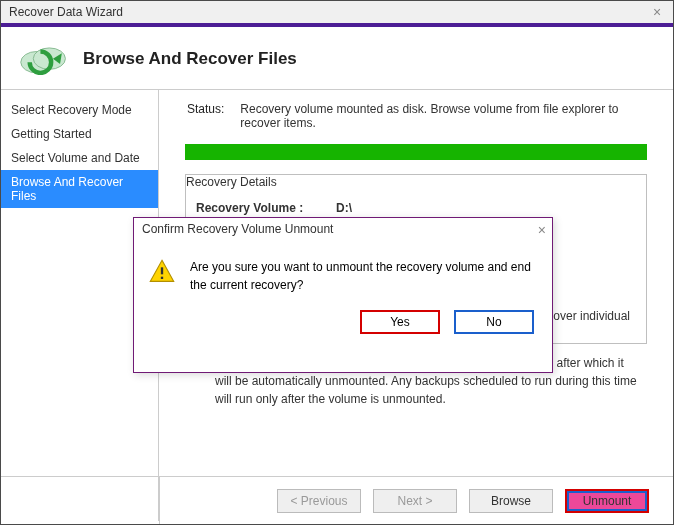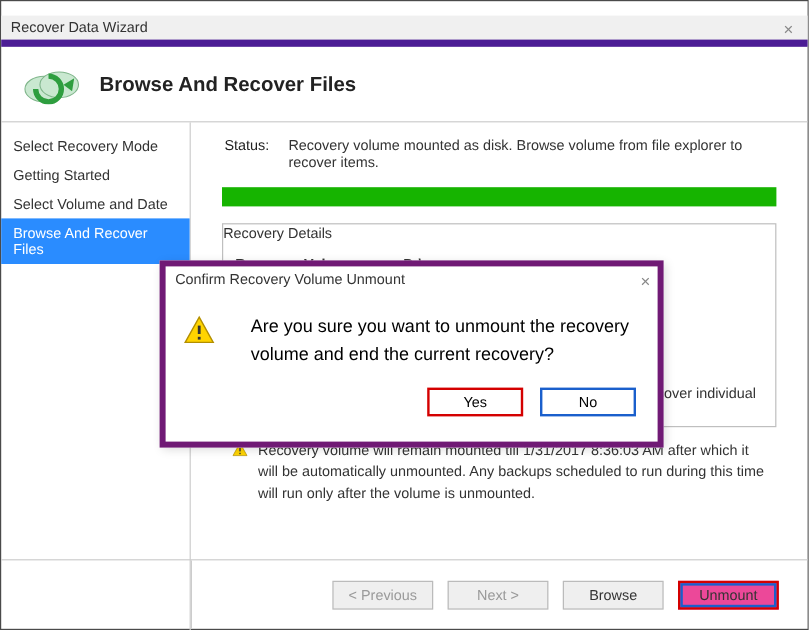--- a/index.html
+++ b/index.html
@@ -1,48 +1,48 @@
 <!DOCTYPE html>
 <html><head>
 <meta charset="utf-8">
 <style>
   * { box-sizing: border-box; font-family: "Segoe UI", Tahoma, sans-serif; }
   body { margin: 0; background: #fff; }
   .window { width: 674px; height: 525px; border: 1px solid #4a4a4a; background: #fff; position: relative; }
-  .titlebar { height: 26px; background: #f0f0f0; border-bottom: 6px solid #4c1d95; display: flex; align-items: center; padding: 0 8px; font-size: 12px; color: #333; position: relative; margin-top: 12px; }
+  .titlebar { height: 26px; background: #f0f0f0; border-bottom: 4px solid #4c1d95; display: flex; align-items: center; padding: 0 8px; font-size: 12px; color: #333; position: relative; }
   .titlebar .close { position: absolute; right: 6px; top: 3px; width: 20px; height: 16px; text-align: center; color: #888; font-size: 14px; line-height: 16px; }
   .header { display: flex; align-items: center; padding: 12px 18px 10px; border-bottom: 1px solid #ccc; }
   .header .icon-wrap { width: 50px; height: 40px; }
   .header h1 { margin: 0 0 0 14px; font-size: 17px; font-weight: 600; color: #222; }
   .body { display: flex; height: calc(100% - 26px - 66px); }
   .sidebar { width: 158px; border-right: 1px solid #ccc; padding-top: 8px; font-size: 12px; }
   .sidebar .item { padding: 5px 10px; color: #333; }
   .sidebar .item.active { background: #2a8cff; color: #fff; }
   .main { flex: 1; position: relative; padding: 12px 20px 0; font-size: 12px; color: #333; }
   .status-row { display: flex; gap: 16px; margin-bottom: 14px; padding-left: 8px; }
   .status-row .lbl { color: #222; }
   .progress { height: 16px; background: #16b400; margin: 0 6px 14px; }
   .details-box { border: 1px solid #bfbfbf; margin: 0 6px 8px; position: relative; height: 170px; }
   .details-row { display: flex; gap: 10px; padding: 12px 10px 0; font-size: 12px; }
   .details-row .k { font-weight: 700; min-width: 130px; }
   .details-row .v { font-weight: 700; }
   .note-tail { position: absolute; right: 16px; bottom: 20px; font-size: 12px; color: #333; }
   .warn-note { display: flex; gap: 8px; margin: 10px 14px 0; font-size: 12px; line-height: 1.5; color: #333; }
   .tri-sm svg { width: 14px; height: 14px; margin-top: 2px; }
-  .dialog { position: absolute; left: 132px; top: 216px; width: 420px; height: 156px; border: 5px solid #701a75; background: #fff; box-shadow: 2px 2px 8px rgba(0,0,0,.15); z-index: 5; }
+  .dialog { position: absolute; left: 132px; top: 216px; width: 420px; height: 156px; border: 1px solid #701a75; background: #fff; box-shadow: 2px 2px 8px rgba(0,0,0,.15); z-index: 5; }
   .dialog .dlg-title { height: 26px; padding: 4px 8px; font-size: 12px; color: #333; position: relative; }
   .dialog .dlg-title .x { position: absolute; right: 6px; top: 4px; color: #888; font-size: 14px; }
-  .dialog .dlg-body { display: flex; gap: 29px; padding: 14px 14px 8px; font-size: 15px; }
+  .dialog .dlg-body { display: flex; gap: 14px; padding: 14px 14px 8px; font-size: 12px; }
   .tri-lg svg { width: 28px; height: 28px; }
   .dialog .msg { line-height: 1.5; }
   .dialog .dlg-buttons { display: flex; gap: 14px; justify-content: flex-end; padding: 8px 18px 10px; }
   .dialog button { width: 80px; height: 24px; font-size: 12px; background: #fff; }
   .dialog .yes { border: 2px solid #d40000; }
   .dialog .no { border: 2px solid #1a5fcc; }
-  .footer { position: absolute; left: 0; right: 0; bottom: 0; height: 58px; border-top: 1px solid #ccc; display: flex; align-items: center; justify-content: flex-end; gap: 12px; padding: 0 24px 0 0; }
+  .footer { position: absolute; left: 0; right: 0; bottom: 0; height: 48px; border-top: 1px solid #ccc; display: flex; align-items: center; justify-content: flex-end; gap: 12px; padding: 0 24px 0 0; }
   .footer .divider-left { position: absolute; left: 158px; top: 0; bottom: 0; border-left: 1px solid #ccc; }
   .footer button { min-width: 84px; height: 24px; font-size: 12px; background: #efefef; border: 1px solid #bbb; color: #333; }
   .footer button.disabled { color: #9a9a9a; }
   .footer .unmount { border: 2px solid #d40000; outline: 2px solid #1a5fcc; outline-offset: -4px; background: #ec4899; }
 </style>
 </head>
 <body>
 
 <div class="window">
 

